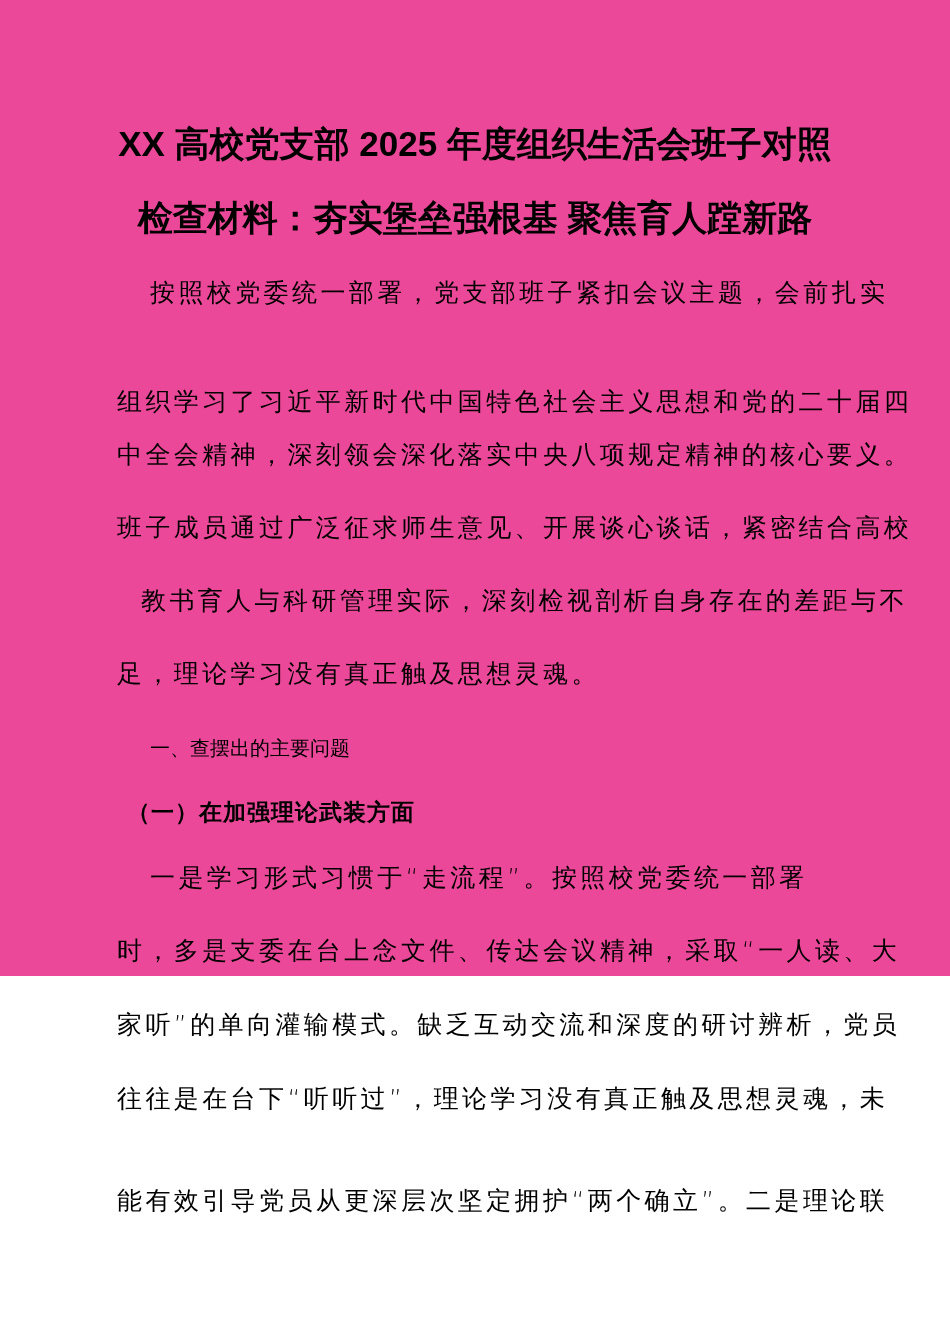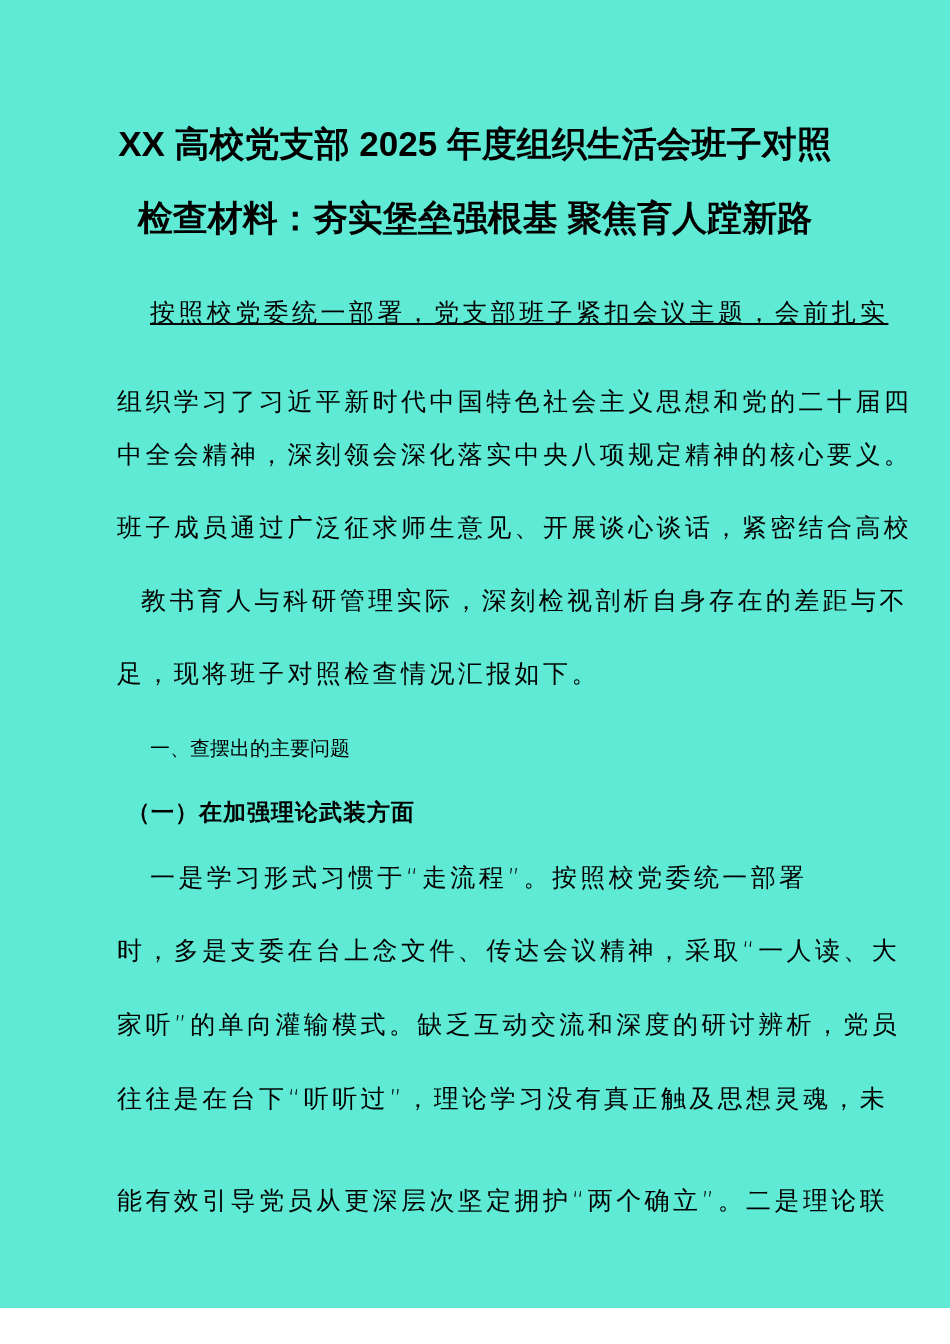--- a/index.html
+++ b/index.html
@@ -10,22 +10,22 @@
     body {
       width: 950px;
       height: 1344px;
       position: relative;
       overflow: hidden;
       color: #000000;
     }
     .page {
       position: absolute;
       left: 0; top: 0;
-      width: 950px; height: 1308px;
-      background: #5eead4;
+      width: 950px; height: 976px;
+      background: #ec4899;
     }
     .line {
       position: absolute;
       left: 117px;
       width: 716px;
       white-space: nowrap;
       font-family: "DejaVu Sans", "Liberation Sans", sans-serif;
       font-size: 25px;
       line-height: 34px;
       letter-spacing: 3.4px;
@@ -58,26 +58,26 @@
     }
   </style>
 </head>
 <body>
 
 <div class="page">
 
   <div class="line title" style="top:122px;">XX 高校党支部 2025 年度组织生活会班子对照</div>
   <div class="line title" style="top:196px;">检查材料：夯实堡垒强根基  聚焦育人蹚新路</div>
 
-  <div class="line indent" style="top:296px;text-decoration:underline;">按照校党委统一部署，党支部班子紧扣会议主题，会前扎实</div>
+  <div class="line indent" style="top:276px;">按照校党委统一部署，党支部班子紧扣会议主题，会前扎实</div>
   <div class="line" style="top:365px;margin-top:20px;">组织学习了习近平新时代中国特色社会主义思想和党的二十届四</div>
   <div class="line" style="top:438px;">中全会精神，深刻领会深化落实中央八项规定精神的核心要义。</div>
   <div class="line" style="top:511px;">班子成员通过广泛征求师生意见、开展谈心谈话，紧密结合高校</div>
   <div class="line" style="top:584px;margin-left:24px;">教书育人与科研管理实际，深刻检视剖析自身存在的差距与不</div>
-  <div class="line" style="top:657px;">足，现将班子对照检查情况汇报如下。</div>
+  <div class="line" style="top:657px;">足，理论学习没有真正触及思想灵魂。</div>
 
   <div class="line h1" style="top:731px;">一、查摆出的主要问题</div>
   <div class="line h2" style="top:795px;">（一）在加强理论武装方面</div>
 
   <div class="line indent" style="top:861px;">一是学习形式习惯于“走流程”。按照校党委统一部署</div>
   <div class="line" style="top:934px;">时，多是支委在台上念文件、传达会议精神，采取“一人读、大</div>
   <div class="line" style="top:1008px;">家听”的单向灌输模式。缺乏互动交流和深度的研讨辨析，党员</div>
   <div class="line" style="top:1082px;">往往是在台下“听听过”，理论学习没有真正触及思想灵魂，未</div>
   <div class="line" style="top:1156px;margin-top:28px;">能有效引导党员从更深层次坚定拥护“两个确立”。二是理论联</div>
 

